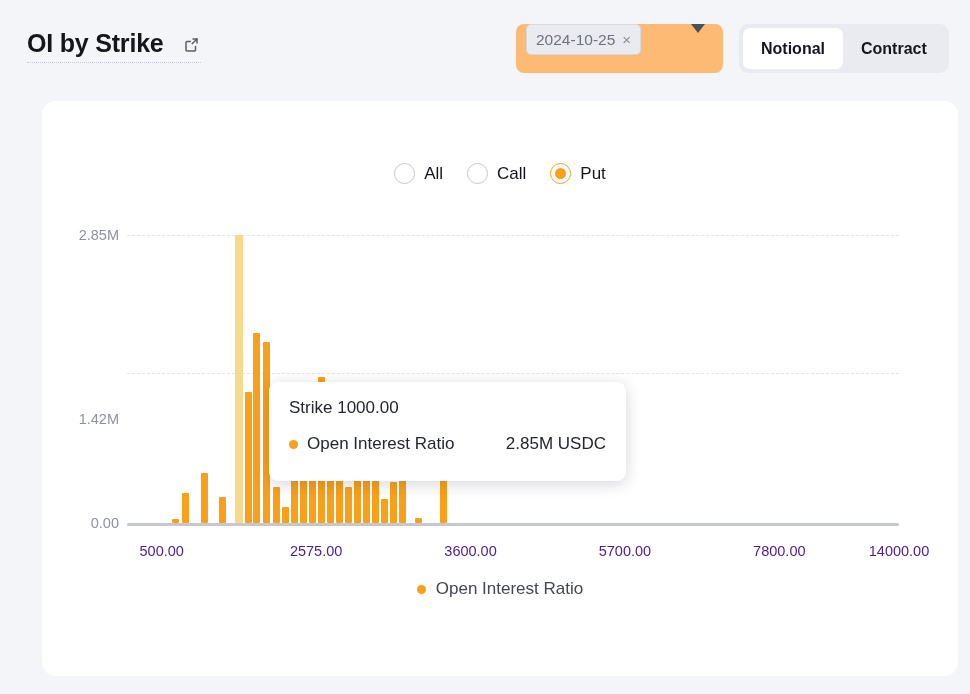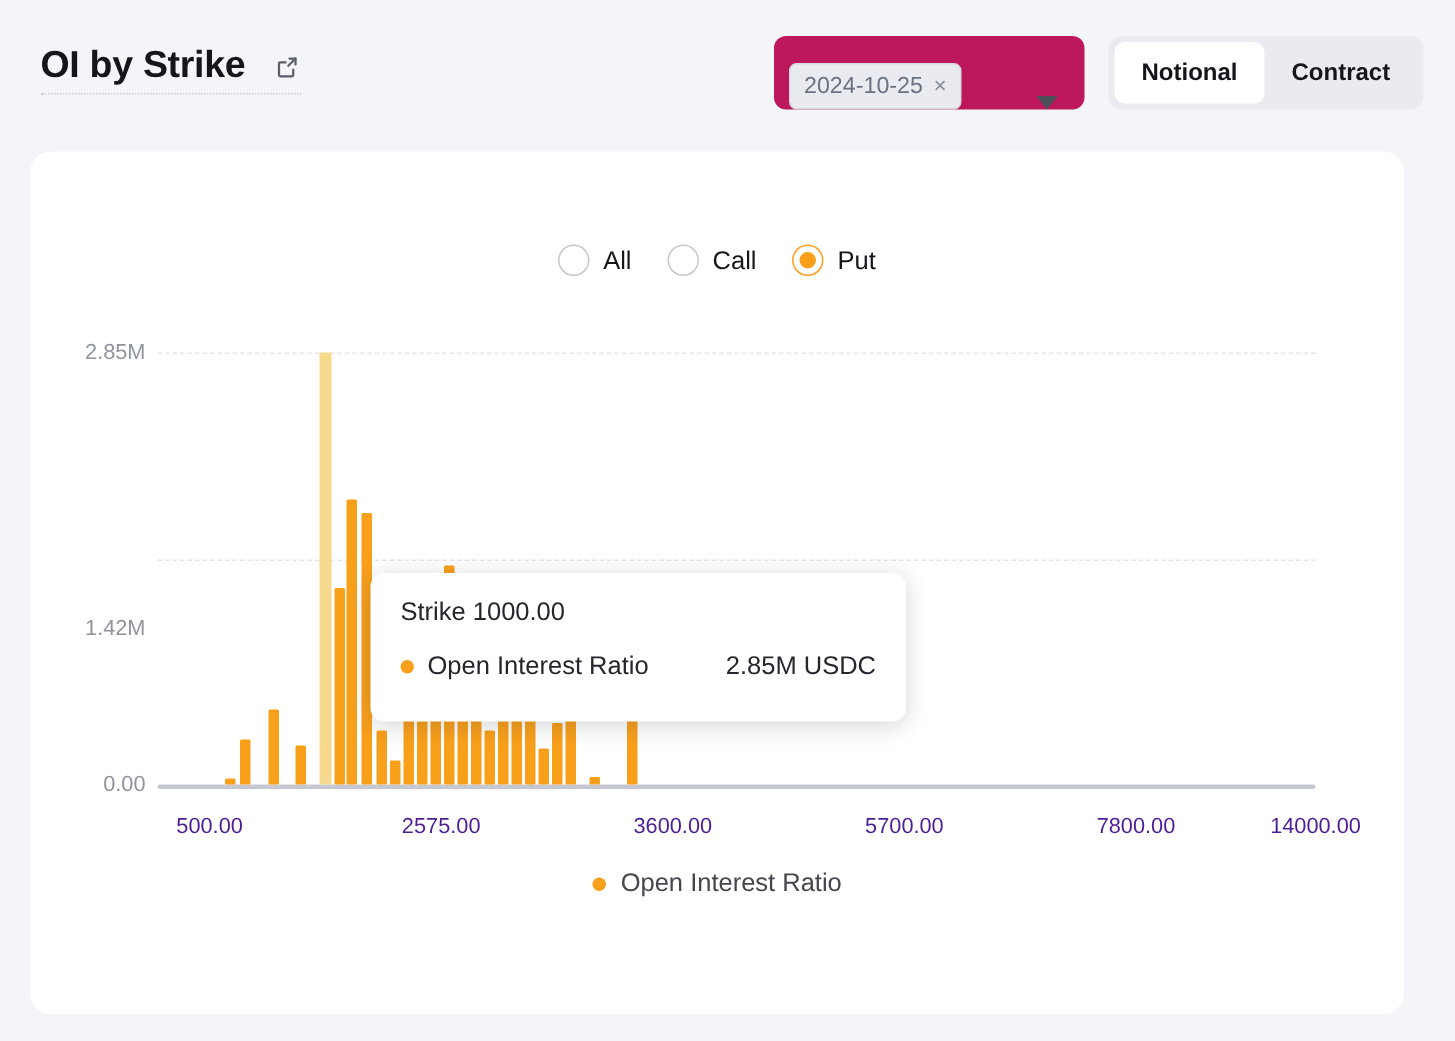--- a/index.html
+++ b/index.html
@@ -23,22 +23,22 @@
   }
   .title {
     font-size: 25px; font-weight: bold; color: #14161c;
     letter-spacing: -0.2px; line-height: 1.1;
   }
   .ext-icon { display: block; width: 18px; height: 18px; margin-bottom: 4px; }
 
   .date-select {
     position: absolute; left: 516px; top: 24px;
     width: 207px; height: 49px;
-    background: #be185d; border-radius: 8px;
-    display: flex; align-items: flex-end; padding: 0 10px; gap: 10px;
+    background: #fdba74; border-radius: 8px;
+    display: flex; align-items: flex-start; padding: 0 10px; gap: 10px;
   }
   .date-tag {
     display: flex; align-items: center; gap: 7px;
     height: 31px; padding: 0 9px;
     border: 1px solid #d6d9e0; border-radius: 5px;
     background: #e9ebf0;
   }
   .date-tag-label { font-size: 15.5px; color: #6d7280; }
   .date-tag-x { font-size: 15px; color: #8b8f99; line-height: 1; cursor: pointer; }
   .caret {
@@ -58,21 +58,21 @@
     height: 41px; padding: 0 18px;
     display: flex; align-items: center; justify-content: center;
     font-size: 16px; font-weight: bold; color: #14161c;
     border-radius: 7px; cursor: pointer; border: none; background: transparent;
     font-family: "Liberation Sans", sans-serif;
   }
   .toggle-btn.active { background: #ffffff; }
 
   
   .card {
-    position: absolute; left: 20px; top: 101px;
+    position: absolute; left: 42px; top: 101px;
     width: 916px; height: 575px;
     background: #ffffff; border-radius: 14px;
   }
 
   
   .radio-row {
     position: absolute; left: 0; top: 62px; width: 916px;
     display: flex; justify-content: center; align-items: center; gap: 24px;
   }
   .radio-item { display: flex; align-items: center; gap: 9px; cursor: pointer; }

